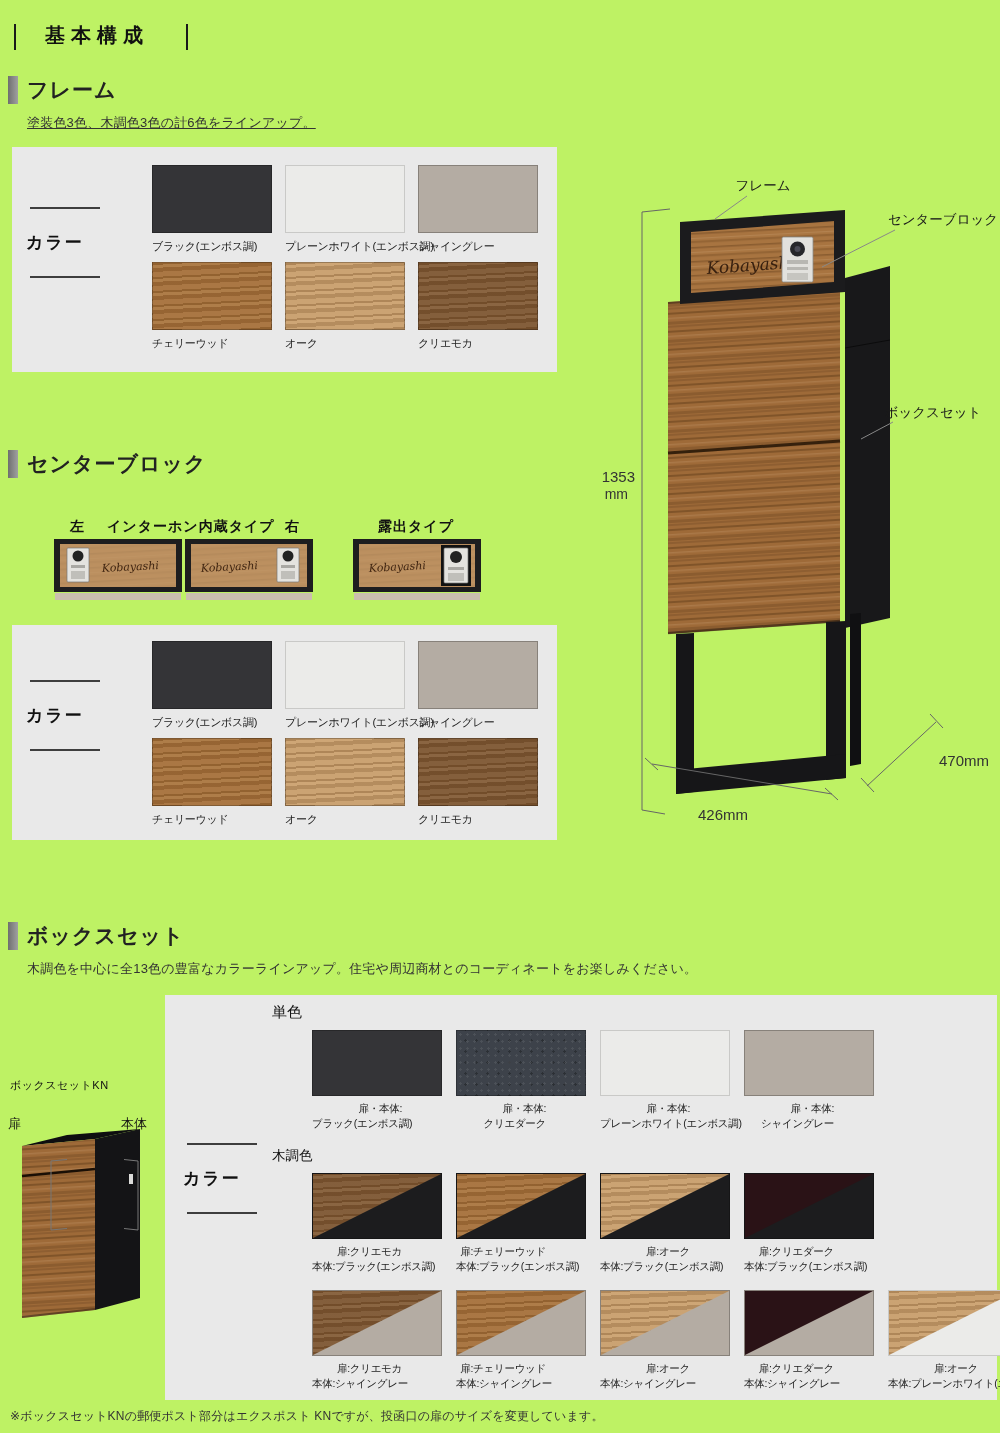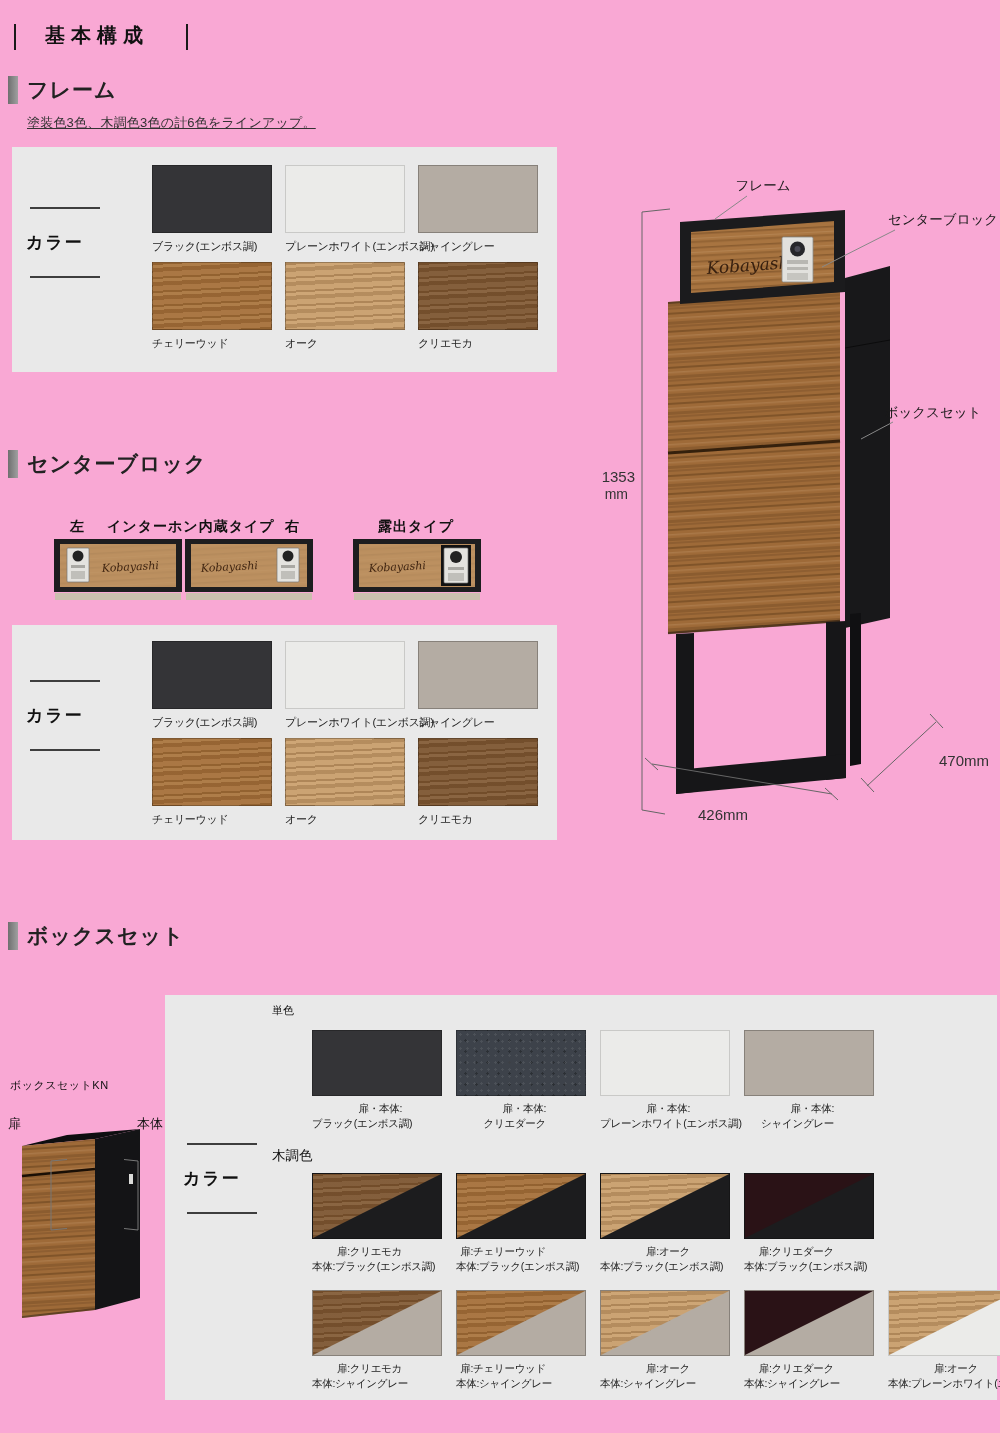--- a/index.html
+++ b/index.html
@@ -1,16 +1,16 @@
 <!DOCTYPE html>
 <html><head>
 <meta charset="utf-8">
 <style>
   html,body{margin:0;padding:0;background:#fff;}
-  .page{position:relative;width:1000px;height:1433px;background:#f9a8d4;overflow:hidden;
+  .page{position:relative;width:1000px;height:1433px;background:#bef264;overflow:hidden;
         font-family:"Liberation Sans","DejaVu Sans",sans-serif;color:#1a1a1a;}
   .abs{position:absolute;}
 
   
   .vbar{position:absolute;width:2px;height:26px;background:#1a1a1a;}
   .page-title{position:absolute;font-size:20px;font-weight:bold;letter-spacing:6px;color:#111;}
 
   
   .sec-bar{position:absolute;width:10px;height:28px;background:linear-gradient(90deg,#6f6f6f,#a0a0a0);}
   .sec-title{position:absolute;font-size:21px;font-weight:bold;color:#222;letter-spacing:1px;}
@@ -275,24 +275,25 @@
       </div>
       <div class="cell">
         <div class="swatch sw-lg grain" style="background-color: rgb(125, 86, 50);"></div>
         <div class="cap">クリエモカ</div>
       </div>
     </div>
   </div>
 
   <div class="sec-bar" style="left:8px;top:922px;"></div>
   <div class="sec-title" style="left:27px;top:922px;">ボックスセット</div>
+  <div class="sec-sub" style="left:27px;top:960px;">木調色を中心に全13色の豊富なカラーラインアップ。住宅や周辺商材とのコーディネートをお楽しみください。</div>
 
   <div class="kn-title" style="left:10px;top:1078px;">ボックスセットKN</div>
   <div class="kn-part" style="left:8px;top:1115px;">扉</div>
-  <div class="kn-part" style="left:137px;top:1115px;">本体</div>
+  <div class="kn-part" style="left:121px;top:1115px;">本体</div>
 
   <svg class="abs" style="left:12px;top:1128px;" width="150" height="205" viewBox="0 0 150 205">
     <polygon points="10,18 55,7 128,1 83,11" fill="#0e0e10"></polygon>
     <polygon points="83,11 128,1 128,170 83,182" fill="#141416"></polygon>
     <g>
       <polygon points="10,18 83,11 83,182 10,190" fill="url(#grainA)"></polygon>
       <line x1="10" y1="48" x2="83" y2="41" stroke="#1a0f05" stroke-width="2.5"></line>
       <line x1="10" y1="189" x2="83" y2="181" stroke="rgba(0,0,0,0.4)" stroke-width="2"></line>
     </g>
     <rect x="117" y="46" width="4" height="10" fill="#dcdcda"></rect>
@@ -308,21 +309,21 @@
     </g>
   </svg>
 
   <div class="panel" style="left:165px;top:995px;width:832px;height:405px;">
     <div class="legend" style="left:18px;top:148px;">
       <div class="legend-line"></div>
       <div class="legend-text">カラー</div>
       <div class="legend-line"></div>
     </div>
 
-    <div class="abs" style="left:107px;top:8px;font-size:11px;color:#111;">単色</div>
+    <div class="abs" style="left:107px;top:8px;font-size:15px;color:#111;">単色</div>
 
     <div class="sw-grid grid4" style="left:107px;top:35px;">
       <div class="cell">
         <div class="swatch sw-md" style="background-color: rgb(52, 52, 55);"></div>
         <div class="cap2"><span>扉・本体:</span><br><span>ブラック(エンボス調)</span></div>
       </div>
       <div class="cell">
         <div class="swatch sw-md texture" style="background-color: rgb(61, 66, 74);"></div>
         <div class="cap2"><span>扉・本体:</span><br><span>クリエダーク</span></div>
       </div>
@@ -374,14 +375,15 @@
         <div class="swatch sw-md diag" style="background-color: rgb(180, 172, 163); --door: #2a1216;"></div>
         <div class="cap2"><span>扉:クリエダーク</span><br><span>本体:シャイングレー</span></div>
       </div>
       <div class="cell">
         <div class="swatch sw-md diag grain-door light" style="background-color: rgb(235, 235, 233); --door: #c89e6c;"></div>
         <div class="cap2"><span>扉:オーク</span><br><span>本体:プレーンホワイト(エンボス調)</span></div>
       </div>
     </div>
   </div>
 
+  <div class="footnote" style="left:10px;top:1408px;">※ボックスセットKNの郵便ポスト部分はエクスポスト KNですが、投函口の扉のサイズを変更しています。</div>
 
 </div>
 
 </body></html>

